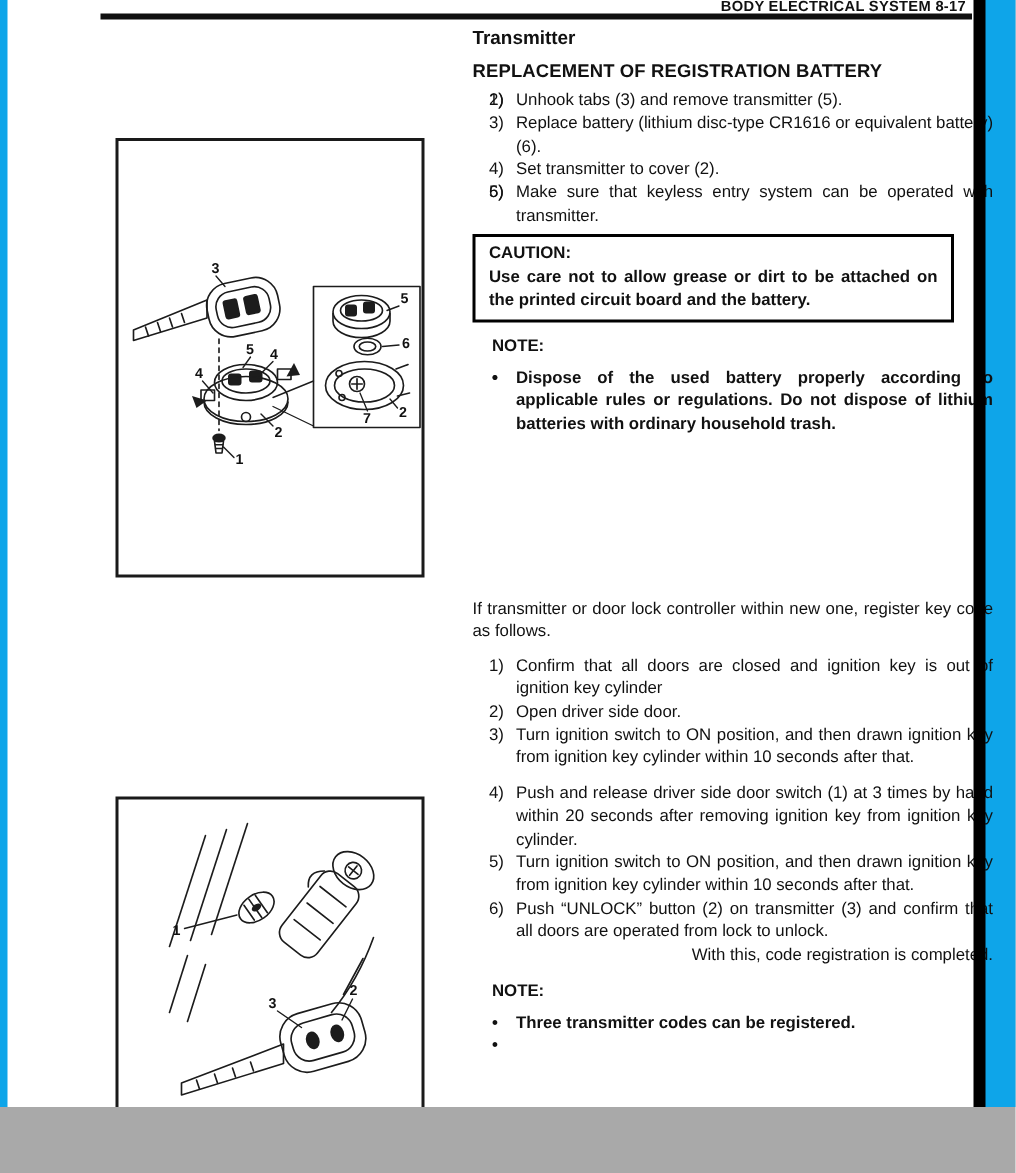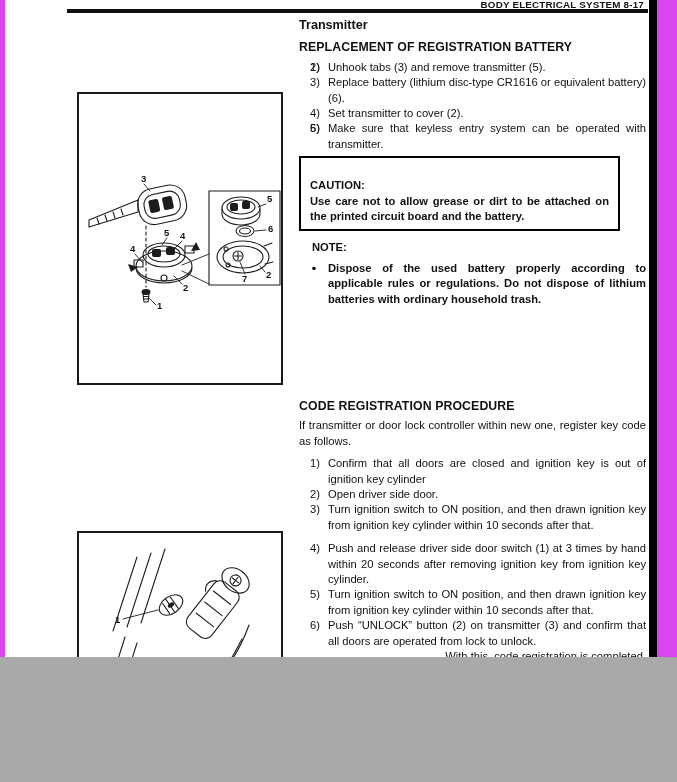--- a/index.html
+++ b/index.html
@@ -1,51 +1,51 @@
 <!DOCTYPE html>
 <html><head>
 <meta charset="utf-8">
 <style>
   * { margin:0; padding:0; box-sizing:border-box; }
   html,body { width:677px; height:782px; }
   body { background:#a9a9a9; font-family:"Liberation Sans", sans-serif; color:#111; }
-  .canvas { position:relative; width:677px; height:657px; overflow:hidden; background:#d946ef; }
+  .canvas { position:relative; width:677px; height:738px; overflow:hidden; background:#0ea5e9; }
   .page { position:absolute; left:5px; top:0; width:645px; height:782px; background:#ffffff; }
   .spine-bar { position:absolute; left:649px; top:0; width:8px; height:782px; background:#000; }
 
   .header-text { position:absolute; top:-1px; right:6px; font-size:9.8px; font-weight:bold; letter-spacing:.2px; white-space:nowrap; }
   .header-rule { position:absolute; left:62px; top:9px; width:581px; height:4px; background:#101010; }
 
   .fig { position:absolute; left:72px; width:206px; border:2px solid #1a1a1a; background:#fff; }
   .fig-1 { top:92px; height:293px; }
   .fig-2 { top:531px; height:238px; }
   .fig svg { display:block; width:100%; height:100%; }
   .fig path, .fig rect, .fig ellipse, .fig circle, .fig line, .fig polygon
     { fill:none; stroke:#1c1c1c; stroke-width:1.1; stroke-linejoin:round; stroke-linecap:round; }
   .fig .fill { fill:#1c1c1c; stroke:none; }
   .fig .leader { stroke-width:.9; }
   .fig text { font:600 9.5px "Liberation Sans", sans-serif; fill:#111; stroke:none; }
 
-  .col { position:absolute; left:294px; width:347px; font-size:11.2px; line-height:15.4px; }
+  .col { position:absolute; left:310px; width:347px; font-size:11.2px; line-height:15.4px; }
   .col-a { top:18px; }
   .col-b { top:399px; }
 
   .doc-title { font-size:12.6px; font-weight:bold; margin:0 0 7px; }
   .sec-heading { font-size:12.3px; font-weight:bold; margin:0 0 4px; letter-spacing:.1px; }
   .intro { text-align:justify; margin:0 0 7px; }
 
   ol.steps, ul.bullets { list-style:none; }
   ol.steps li, ul.bullets li { position:relative; padding-left:29px; text-align:justify; }
   ol.steps .num { position:absolute; left:11px; }
   ul.bullets li { font-weight:bold; }
   ul.bullets .blt { position:absolute; left:13px; }
   .steps-b { margin-top:8px; }
   .extra-line { display:block; text-align:right; }
 
-  .caution-box { border:2px solid #000; width:321px; padding:20px 9px 5px; margin-top:4px; }
+  .caution-box { border:2px solid #000; width:321px; padding:4px 9px 5px; margin-top:4px; }
   .caution-label { font-weight:bold; }
   .caution-text { font-weight:bold; text-align:justify; }
 
   .note-label { font-weight:bold; margin-top:9px; margin-bottom:5px;margin-left:13px; }
 </style>
 </head>
 <body>
 
 <div class="canvas">
   <div class="page">
@@ -222,21 +222,20 @@
       </div>
 
       <div class="note-label">NOTE:</div>
       <ul class="bullets">
         <li><span class="blt">•</span></li>
         <li><span class="blt">•</span><span>Dispose of the used battery properly according to applicable rules or regulations. Do not dispose of lithium batteries with ordinary household trash.</span></li>
       </ul>
     </div>
 
     <div class="col col-b">
-      <h2 class="sec-heading">CODE REGISTRATION PROCEDURE</h2>
       <p class="intro">If transmitter or door lock controller within new one, register key code as follows.</p>
 
       <ol class="steps">
         <li><span class="num">1)</span><span>Confirm that all doors are closed and ignition key is out of ignition key cylinder</span></li>
         <li><span class="num">2)</span><span>Open driver side door.</span></li>
         <li><span class="num">3)</span><span>Turn ignition switch to ON position, and then drawn ignition key from ignition key cylinder within 10 seconds after that.</span></li>
       </ol>
 
       <ol class="steps steps-b">
         <li><span class="num">4)</span><span>Push and release driver side door switch (1) at 3 times by hand within 20 seconds after removing ignition key from ignition key cylinder.</span></li>

